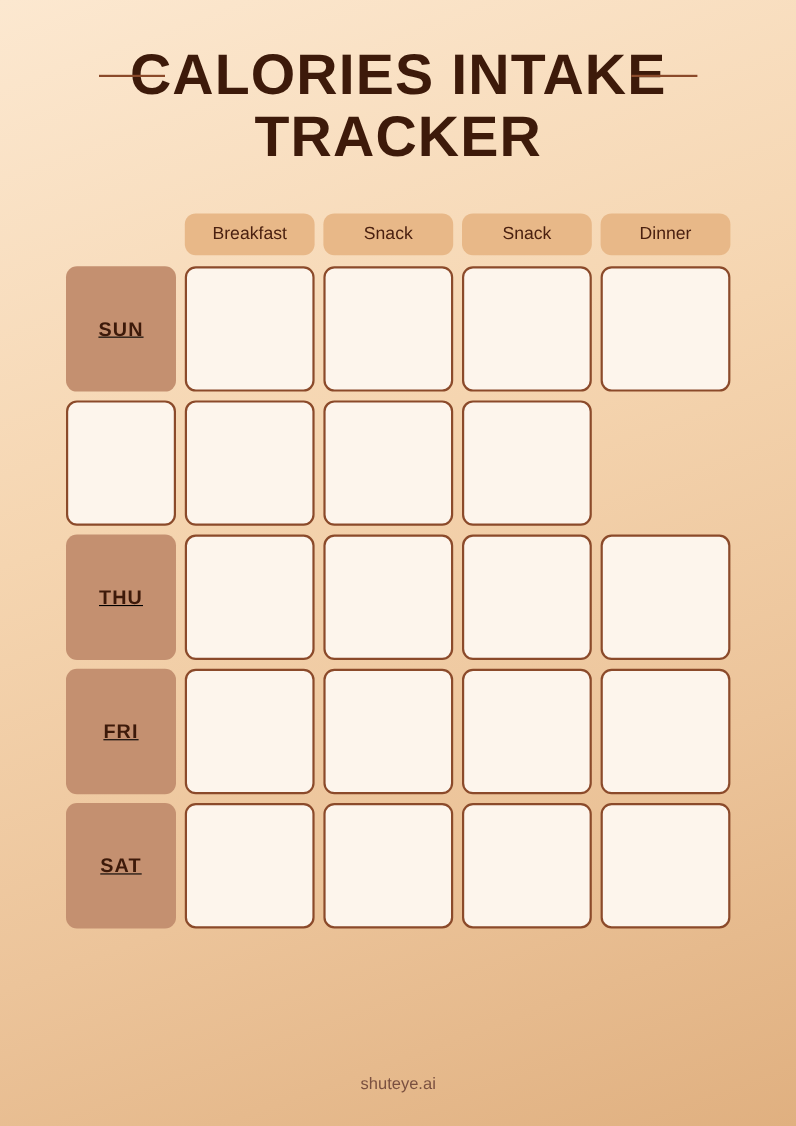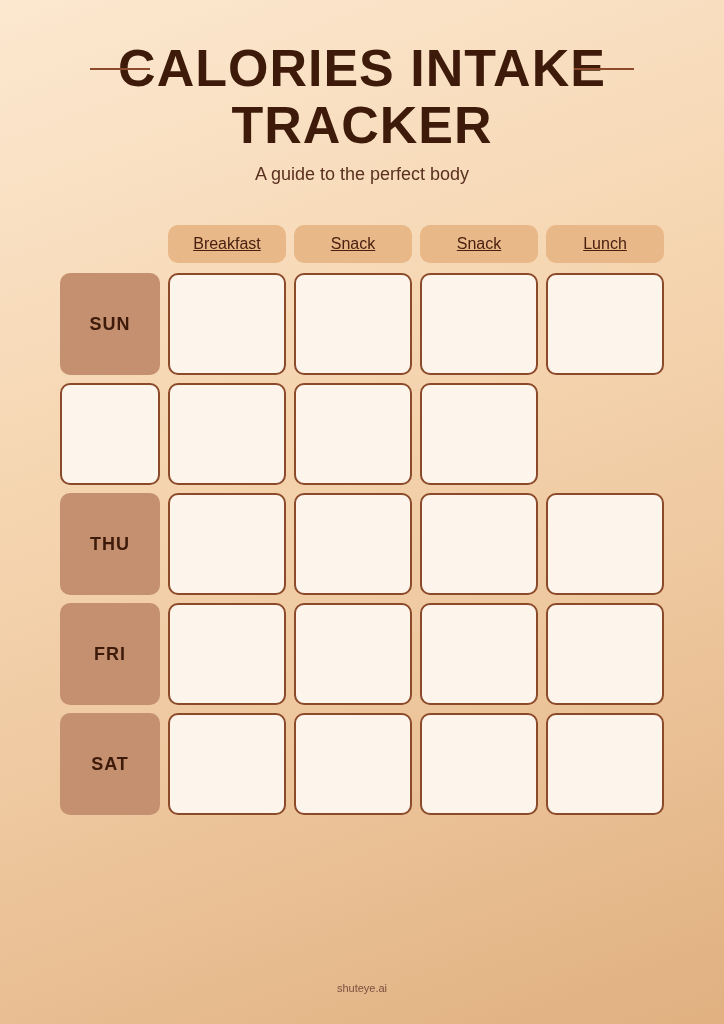--- a/index.html
+++ b/index.html
@@ -100,34 +100,34 @@
     }
 
     .header-cell {
       background-color: #e8b888;
       border-radius: 10px;
       padding: 10px 8px;
       text-align: center;
       font-size: 16px;
       color: #4a2010;
       font-weight: 500;
-      text-decoration: underline;
     }
 
     .grid-rows {
       display: flex;
       flex-direction: column;
       gap: 8px;
     }
 
     .grid-row {
       display: grid;
       grid-template-columns: 100px 1fr 1fr 1fr 1fr;
       gap: 8px;
-      height: 102px;
+      height: 114px;
+      text-decoration: underline;
     }
 
     .day-cell {
       background-color: #c49070;
       border-radius: 10px;
       display: flex;
       align-items: center;
       justify-content: center;
       font-size: 18px;
       font-weight: 700;
@@ -138,49 +138,48 @@
     .meal-cell {
       background-color: #fdf5ec;
       border-radius: 10px;
       border: 2px solid #8b4a2a;
     }
 
     .footer {
       margin-top: auto;
       padding-top: 20px;
       text-align: center;
-      font-size: 11px;
+      font-size: 15px;
       color: #7a5040;
     }
   </style>
 </head>
 <body>
 
 <div class="page">
 
   <div class="title-decoration">
     <div class="deco-line-left"></div>
     <div class="title-section">
       <div class="main-title">
         <div>CALORIES INTAKE</div>
         <div>TRACKER</div>
       </div>
-      <div class="subtitle">A guide to the perfect body</div>
     </div>
     <div class="deco-line-right"></div>
   </div>
 
   <div class="tracker-grid">
 
     <div class="grid-header">
       <div class="header-empty"></div>
       <div class="header-cell">Breakfast</div>
       <div class="header-cell">Snack</div>
       <div class="header-cell">Snack</div>
-      <div class="header-cell">Lunch</div>
+      <div class="header-cell">Dinner</div>
     </div>
 
     <div class="grid-rows">
 
       <div class="grid-row">
         <div class="day-cell">SUN</div>
         <div class="meal-cell"></div>
         <div class="meal-cell"></div>
         <div class="meal-cell"></div>
         <div class="meal-cell"></div>

